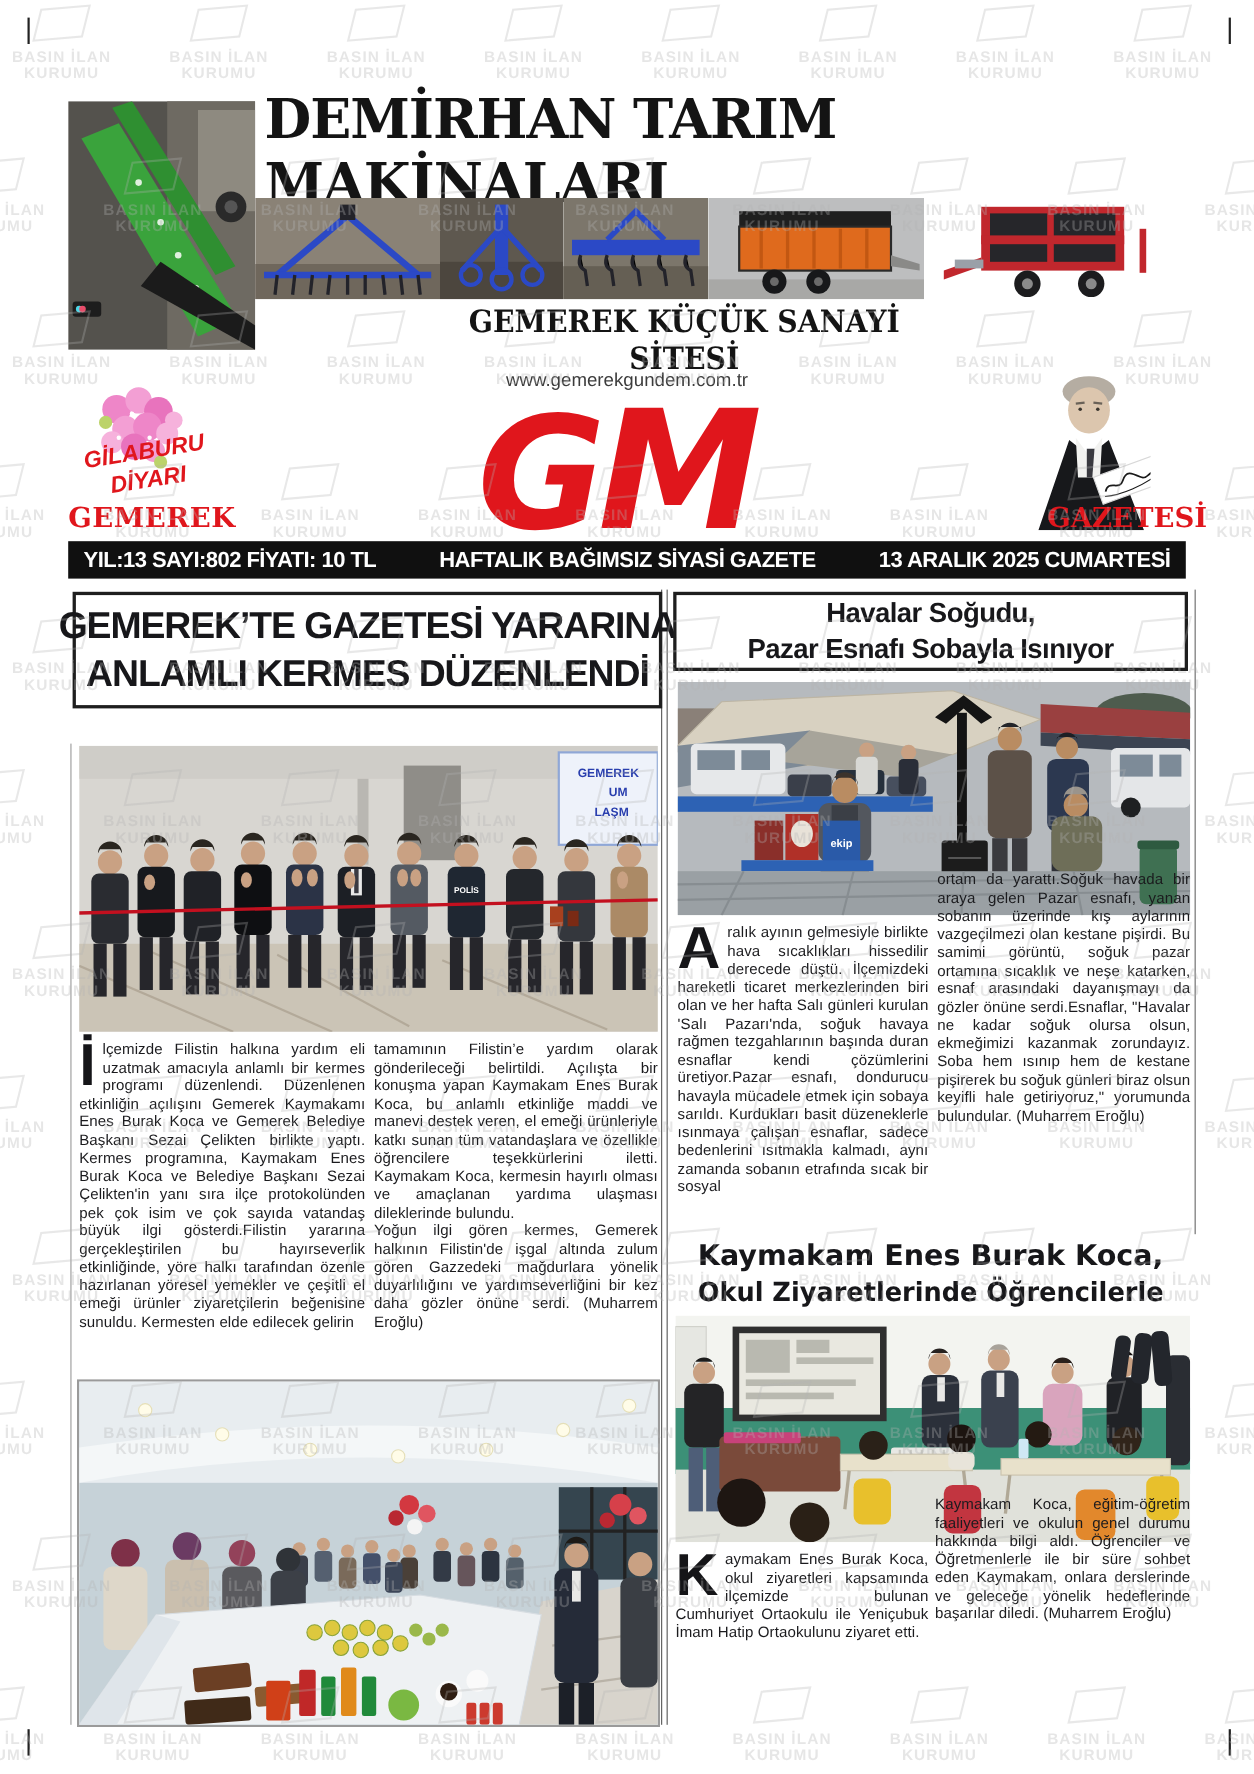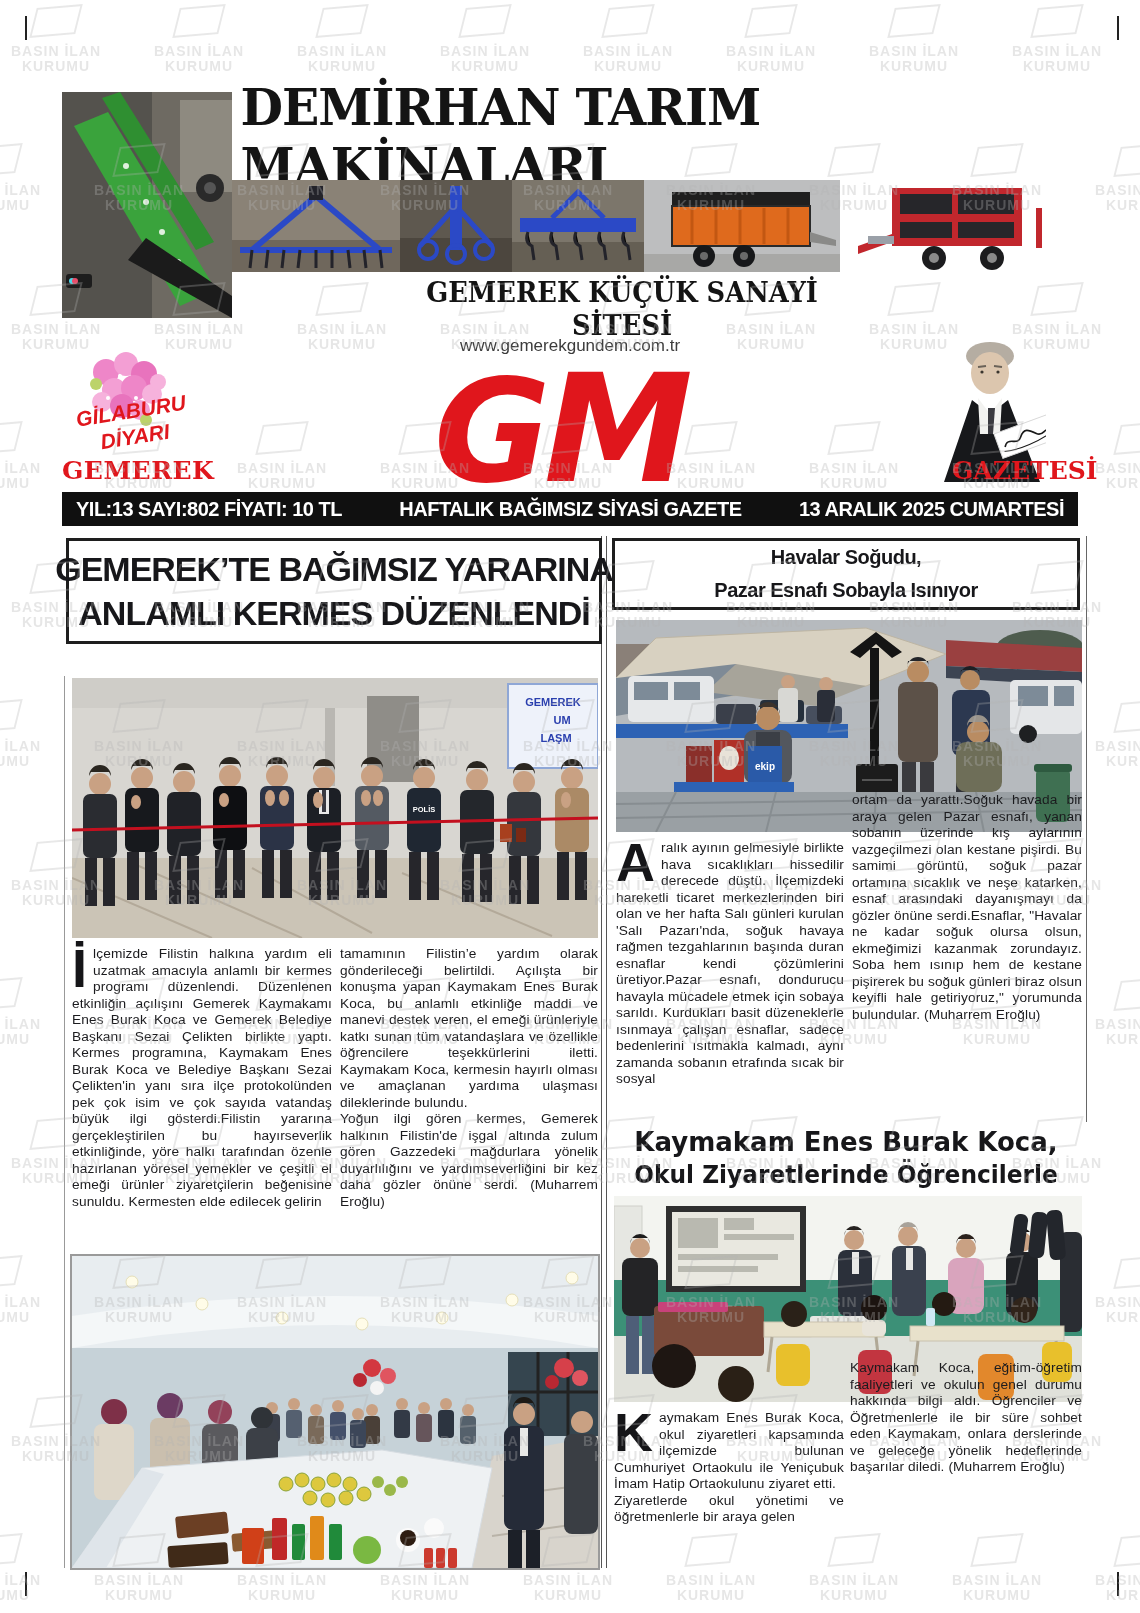--- a/index.html
+++ b/index.html
@@ -39,21 +39,21 @@
   
   .infobar{position:absolute;left:62px;top:492px;width:1016px;height:34px;background:#101010;
       color:#fff;display:flex;align-items:center;justify-content:space-between;
       padding:0 14px;box-sizing:border-box;font-weight:bold;font-size:20px;letter-spacing:-0.5px;}
   
   .hbox1{position:absolute;left:66px;top:538px;width:530px;height:100px;border:3px solid #1e1e1e;
       display:flex;flex-direction:column;align-items:center;justify-content:center;}
   .hbox1 div{font-weight:bold;font-size:34px;line-height:44px;letter-spacing:-1px;color:#17171a;white-space:nowrap;}
   .hbox2{position:absolute;left:612px;top:538px;width:468px;height:72px;border:3px solid #1e1e1e;
       display:flex;flex-direction:column;align-items:center;justify-content:center;box-sizing:border-box;}
-  .hbox2 div{font-weight:bold;font-size:20px;line-height:33px;letter-spacing:-0.5px;color:#17171a;white-space:nowrap;}
+  .hbox2 div{font-weight:bold;font-size:25px;line-height:33px;letter-spacing:-0.5px;color:#17171a;white-space:nowrap;}
   .hl3{position:absolute;left:606px;top:1126px;width:480px;text-align:center;
       font-family:"DejaVu Sans",sans-serif;font-weight:bold;color:#17171a;}
   .hl3 .l1{font-size:26px;line-height:33px;}
   .hl3 .l2{font-size:24px;line-height:32px;transform:scaleX(0.97);}
   
   .bodycol{position:absolute;font-size:13.7px;line-height:16.5px;text-align:justify;
       color:#1b1b1e;letter-spacing:0.1px;}
   .bodycol p{margin:0;}
   .dc{float:left;font-weight:bold;color:#151518;font-size:54px;line-height:42px;margin:1px 6px 0 0;}
   
@@ -218,21 +218,21 @@
     <span>YIL:13 SAYI:802 FİYATI: 10 TL</span>
     <span>HAFTALIK BAĞIMSIZ SİYASİ GAZETE</span>
     <span>13 ARALIK 2025 CUMARTESİ</span>
   </div>
 
   <div class="vrule"></div>
   <div class="vrule-r"></div>
   <div class="vrule-l"></div>
 
   <div class="hbox1">
-    <div>GEMEREK’TE BAĞIMSIZ YARARINA</div>
+    <div>GEMEREK’TE GAZETESİ YARARINA</div>
     <div>ANLAMLI KERMES DÜZENLENDİ</div>
   </div>
 
   <svg class="ph" style="left:72px;top:678px;" width="526" height="260" viewBox="0 0 526 260" preserveAspectRatio="none">
     <rect width="526" height="260" fill="#d8d6d1"></rect>
     <rect width="526" height="30" fill="#cfcdc8"></rect>
     <rect x="295" y="18" width="52" height="86" fill="#8f8d88"></rect>
     <rect x="253" y="30" width="10" height="78" fill="#b9b7b2"></rect>
     <rect x="436" y="6" width="90" height="84" fill="#eef2fa" stroke="#8fa7d6" stroke-width="2"></rect>
     <text x="481" y="28" font-size="11" font-weight="bold" fill="#2a3fae" text-anchor="middle">GEMEREK</text>
@@ -555,21 +555,20 @@
       <rect x="248" y="124" width="24" height="16" rx="5" fill="#e8e4da"></rect>
     <circle cx="330" cy="108" r="12" fill="#241a12"></circle>
     <circle cx="410" cy="114" r="13" fill="#30241a"></circle>
     <circle cx="60" cy="170" r="22" fill="#1e1612"></circle>
     <circle cx="122" cy="188" r="18" fill="#2a2016"></circle>
     <rect x="312" y="112" width="9" height="18" rx="2" fill="#cfe8f4"></rect>
   </svg>
 
   <div class="bodycol" style="left:614px;top:1410px;width:230px;height:160px;">
     <p><span class="dc">K</span><span>aymakam Enes Burak Koca, okul ziyaretleri kapsamında ilçemizde bulunan Cumhuriyet Ortaokulu ile Yeniçubuk İmam Hatip Ortaokulunu ziyaret etti.</span></p>
-    <p>Ziyaretlerde okul yönetimi ve öğretmenlerle bir araya gelen</p>
   </div>
   <div class="bodycol" style="left:850px;top:1360px;width:232px;height:160px;">
     <p>Kaymakam Koca, eğitim-öğretim faaliyetleri ve okulun genel durumu hakkında bilgi aldı. Öğrenciler ve Öğretmenlerle ile bir süre sohbet eden Kaymakam, onlara derslerinde ve geleceğe yönelik hedeflerinde başarılar diledi. (Muharrem Eroğlu)</p>
   </div>
 
   <div id="wm-layer">
       <div class="wm" style="left: -4px; top: 6px;">
         <div class="cube"></div>
         <div>BASIN İLAN</div>
         <div>KURUMU</div>

